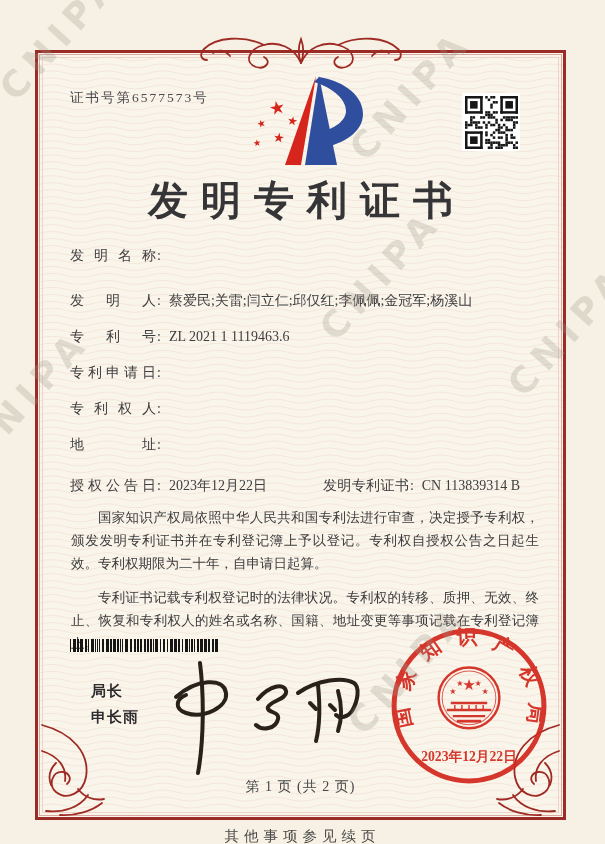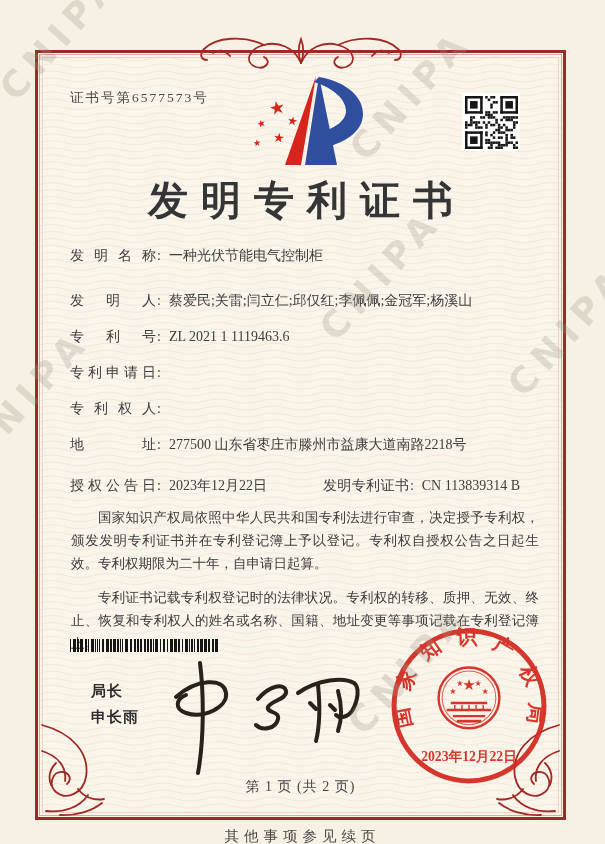--- a/index.html
+++ b/index.html
@@ -251,21 +251,20 @@
         <rect x="50" y="50" width="2.5" height="2.5"></rect>
       </svg>
   </div>
 
   <div class="title">发明专利证书</div>
 
   <div class="fields">
     <div class="field-row gap-lg">
       <span class="lbl">发明名称</span>
         <span class="colon">:</span>
-      <span class="val">一种光伏节能电气控制柜</span>
     </div>
     <div class="field-row">
       <span class="lbl">发明人</span>
         <span class="colon">:</span>
       <span class="val">蔡爱民;关雷;闫立仁;邱仅红;李佩佩;金冠军;杨溪山</span>
     </div>
     <div class="field-row">
       <span class="lbl">专利号</span>
         <span class="colon">:</span>
       <span class="val">ZL 2021 1 1119463.6</span>
@@ -274,21 +273,20 @@
       <span class="lbl">专利申请日</span>
         <span class="colon">:</span>
     </div>
     <div class="field-row">
       <span class="lbl">专利权人</span>
         <span class="colon">:</span>
     </div>
     <div class="field-row gap-md">
       <span class="lbl">地址</span>
         <span class="colon">:</span>
-      <span class="val">277500 山东省枣庄市滕州市益康大道南路2218号</span>
     </div>
     <div class="field-row">
       <span class="lbl">授权公告日</span>
         <span class="colon">:</span>
       <span class="val">2023年12月22日</span>
       <span class="grant-pair2">
         <span class="lbl">发明专利证书</span>
           <span class="colon">:</span>
         <span class="val">CN 113839314 B</span>
       </span>

